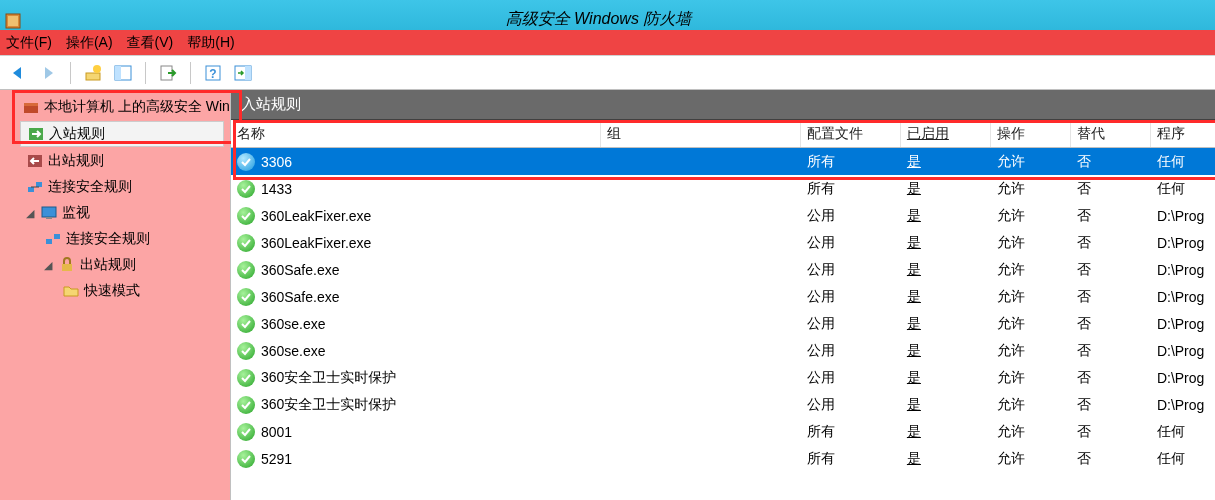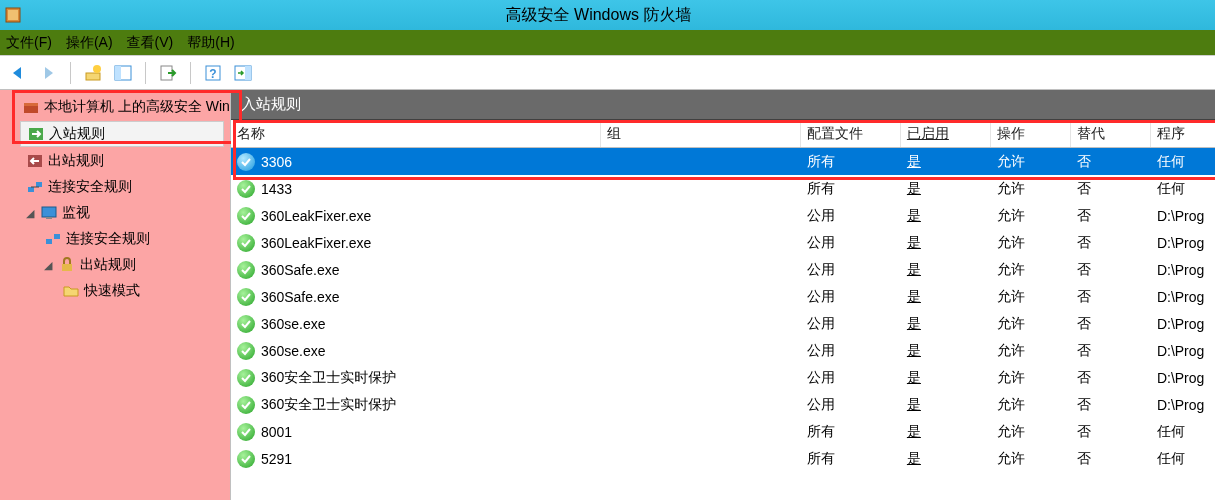--- a/index.html
+++ b/index.html
@@ -1,19 +1,19 @@
 <!DOCTYPE html>
 <html><head>
 <meta charset="utf-8">
 <style>
   * { box-sizing: border-box; margin: 0; padding: 0; }
   body { font-family: "Microsoft YaHei", "Segoe UI", sans-serif; font-size: 14px; background: #fff; color: #000; overflow: hidden; width: 1215px; height: 500px; position: relative; }
-  .titlebar { height: 30px; background: linear-gradient(#3ec5e8, #2fb8dc); display: flex; align-items: center; color: #000; font-size: 16px; padding-left: 4px; }
+  .titlebar { height: 30px; background: linear-gradient(#3ec5e8, #2fb8dc); display: flex; align-items: flex-end; color: #000; font-size: 16px; padding-left: 4px; font-style: italic; }
   .titlebar .title-text { margin: 0 auto; transform: translateX(-20px); }
-  .menubar { height: 26px; background: #4d7c0f; border-bottom: 1px solid #d0d0d0; display: flex; align-items: center; padding-left: 6px; gap: 14px; }
+  .menubar { height: 26px; background: #ef4444; border-bottom: 1px solid #d0d0d0; display: flex; align-items: center; padding-left: 6px; gap: 14px; }
   .menubar .menu { cursor: default; }
   .toolbar { height: 34px; background: #fff; border-bottom: 1px solid #c0c0c0; display: flex; align-items: center; padding-left: 6px; gap: 6px; }
   .tb-sep { width: 1px; height: 22px; background: #c8c8c8; margin: 0 4px; }
   .tb-btn { width: 24px; height: 24px; display: flex; align-items: center; justify-content: center; border: 1px solid transparent; }
   .main { display: flex; height: calc(500px - 30px - 26px - 34px); }
   .tree-pane { width: 258px; border-right: 1px solid #c0c0c0; background: #fca5a5; position: relative; padding-top: 4px; }
   .tree-node { display: flex; align-items: center; height: 26px; padding-left: 8px; white-space: nowrap; }
   .tree-node .expander { width: 14px; font-size: 11px; color: #555; }
   .tree-node .ticon { width: 18px; height: 18px; margin-right: 4px; display:flex;align-items:center;justify-content:center; }
   .indent-1 { padding-left: 26px; }

